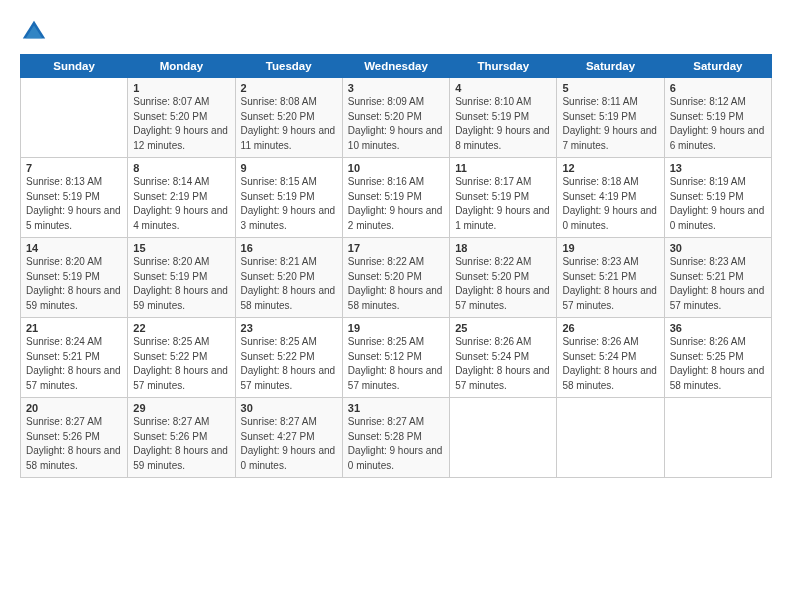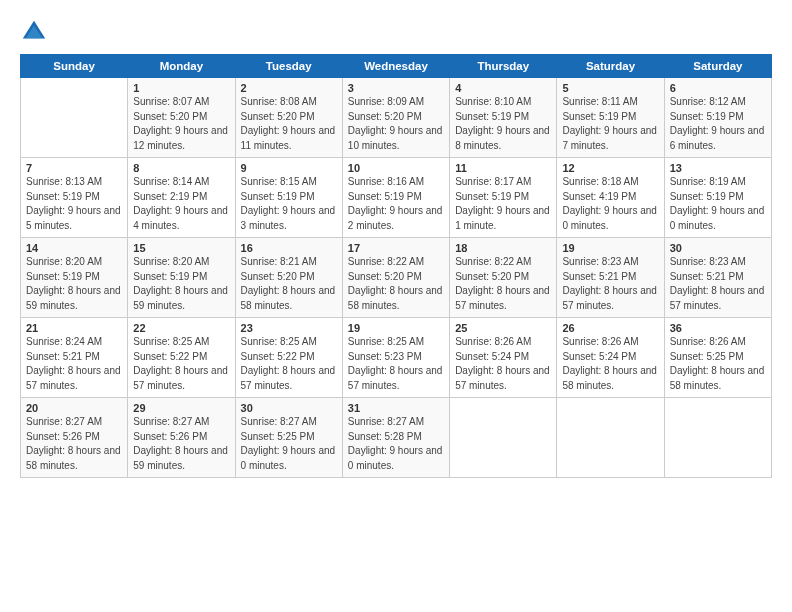--- a/index.html
+++ b/index.html
@@ -302,21 +302,21 @@
           <td>
             <span class="day-number">23</span>
             <div class="day-info">Sunrise: 8:25 AM
 Sunset: 5:22 PM
 Daylight: 8 hours
 and 57 minutes.</div>
           </td>
           <td>
             <span class="day-number">19</span>
             <div class="day-info">Sunrise: 8:25 AM
-Sunset: 5:23 PM
+Sunset: 5:12 PM
 Daylight: 8 hours
 and 57 minutes.</div>
           </td>
           <td>
             <span class="day-number">25</span>
             <div class="day-info">Sunrise: 8:26 AM
 Sunset: 5:24 PM
 Daylight: 8 hours
 and 57 minutes.</div>
           </td>
@@ -346,21 +346,21 @@
           <td>
             <span class="day-number">29</span>
             <div class="day-info">Sunrise: 8:27 AM
 Sunset: 5:26 PM
 Daylight: 8 hours
 and 59 minutes.</div>
           </td>
           <td>
             <span class="day-number">30</span>
             <div class="day-info">Sunrise: 8:27 AM
-Sunset: 5:25 PM
+Sunset: 4:27 PM
 Daylight: 9 hours
 and 0 minutes.</div>
           </td>
           <td>
             <span class="day-number">31</span>
             <div class="day-info">Sunrise: 8:27 AM
 Sunset: 5:28 PM
 Daylight: 9 hours
 and 0 minutes.</div>
           </td>

